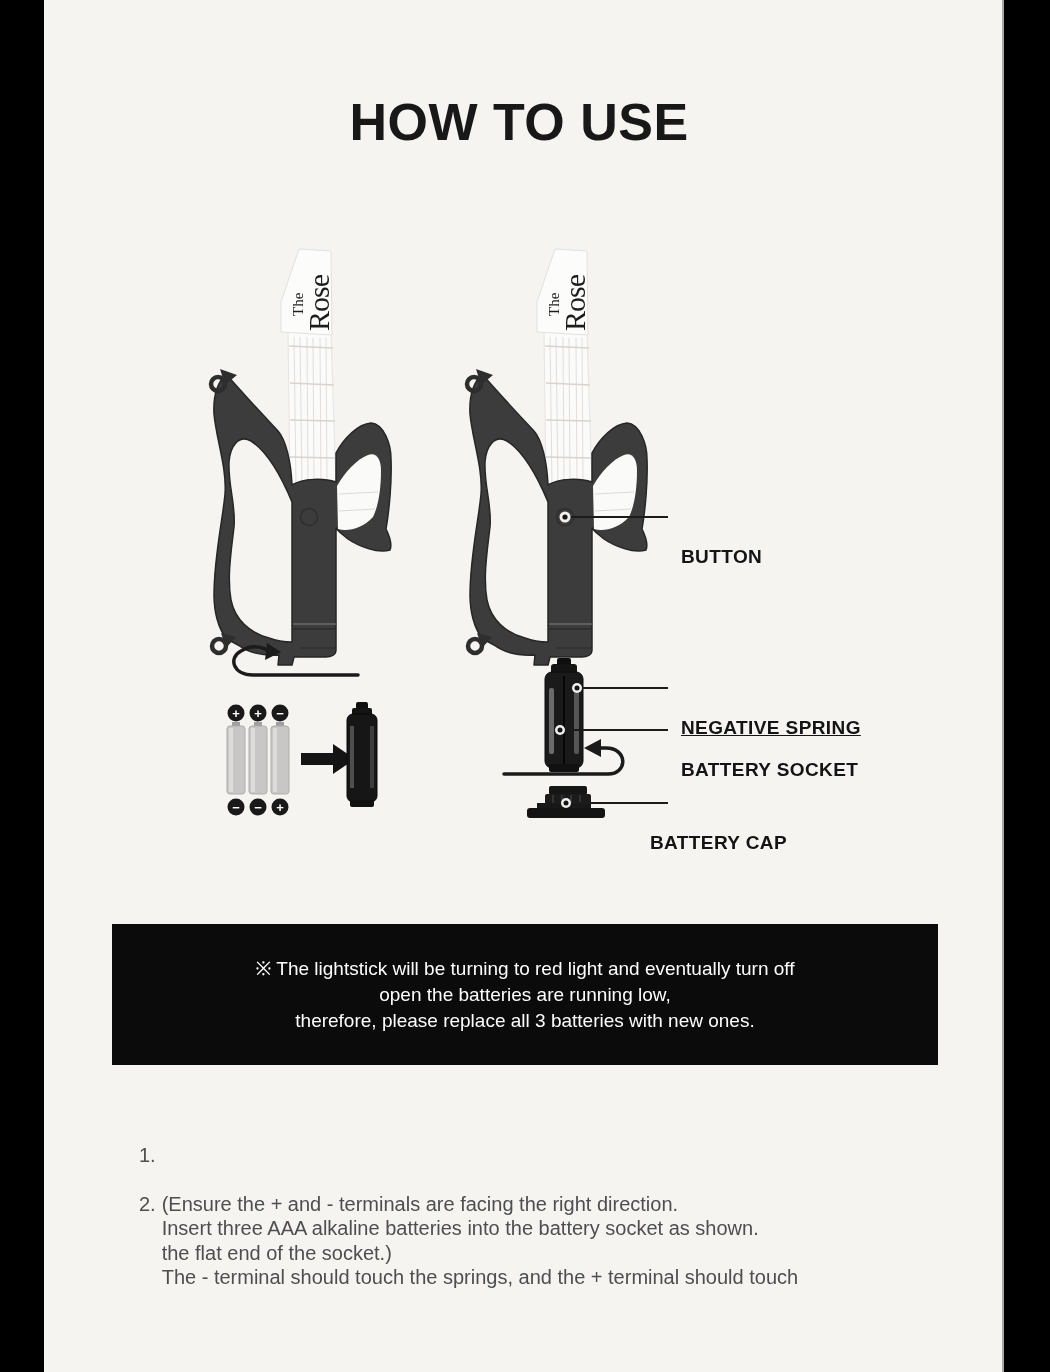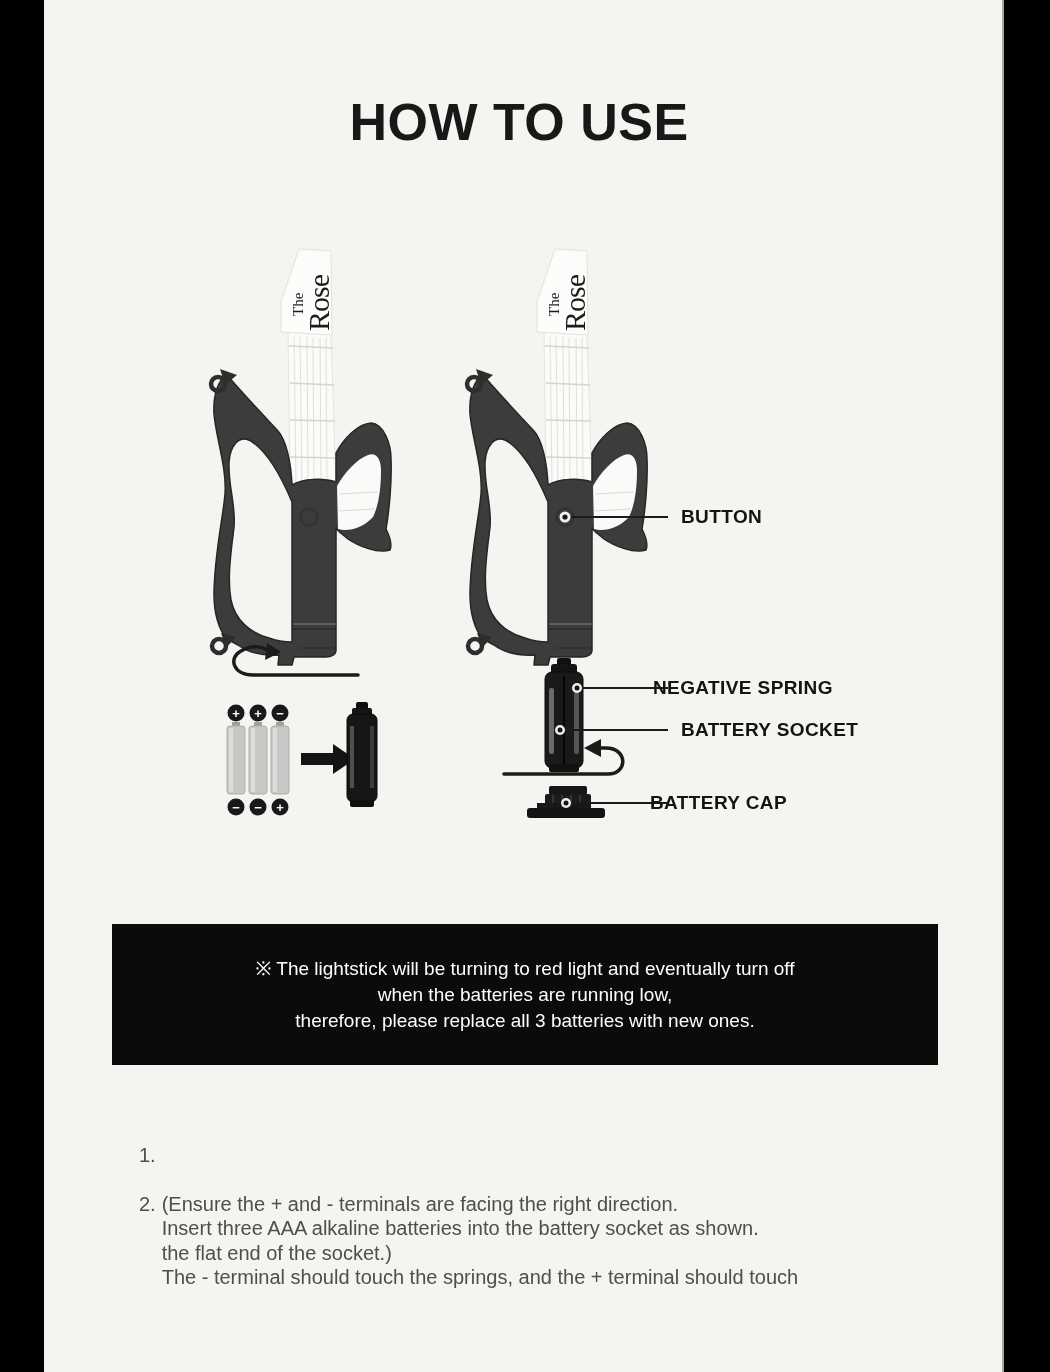--- a/index.html
+++ b/index.html
@@ -3,23 +3,23 @@
 <meta charset="utf-8">
 <style>
   html,body{margin:0;padding:0;background:#000;}
   .page{position:relative;width:1050px;height:1372px;background:#000;overflow:hidden;
         font-family:"Liberation Sans",sans-serif;}
   .card{position:absolute;left:44px;top:0;width:958px;height:1372px;background:#f5f4f1;
         border-right:2px solid #a9a7a4;}
   .title{position:absolute;left:40px;top:92px;width:958px;text-align:center;
          font-size:52px;font-weight:900;letter-spacing:.5px;color:#181818;margin:0;}
   .diagram-svg{position:absolute;left:0;top:0;width:1050px;height:1372px;}
-  .lbl{position:absolute;font-size:19px;font-weight:700;letter-spacing:.4px;color:#141414;white-space:nowrap;}
+  .lbl{position:absolute;font-size:19px;font-weight:700;letter-spacing:.4px;color:#141414;white-space:nowrap;margin-top:40px;}
   .lbl-button{left:681px;top:506px;}
-  .lbl-spring{left:653px;top:677px;}
+  .lbl-spring{left:681px;top:677px;text-decoration:underline;}
   .lbl-socket{left:681px;top:719px;}
   .lbl-cap{left:650px;top:792px;}
   .notice{position:absolute;left:112px;top:924px;width:826px;height:141px;background:#0b0b0b;
           color:#fdfdfd;text-align:center;font-size:19px;line-height:26px;
           display:flex;flex-direction:column;justify-content:center;}
   .instructions{position:absolute;left:139px;top:1143px;width:790px;color:#4e4e4e;
                 font-size:20px;line-height:24.5px;}
   .instr{display:flex;gap:6px;margin-bottom:24px;}
   .instr .num{flex:0 0 auto;}
 </style>
@@ -193,21 +193,21 @@
     </g>
   </svg>
 
   <div class="lbl lbl-button">BUTTON</div>
   <div class="lbl lbl-spring">NEGATIVE SPRING</div>
   <div class="lbl lbl-socket">BATTERY SOCKET</div>
   <div class="lbl lbl-cap">BATTERY CAP</div>
 
   <div class="notice">
     <div>※ The lightstick will be turning to red light and eventually turn off</div>
-    <div>when the batteries are running low,</div>
+    <div>open the batteries are running low,</div>
     <div>therefore, please replace all 3 batteries with new ones.</div>
   </div>
 
   <div class="instructions">
     <div class="instr">
       <span class="num">1.</span>
     </div>
     <div class="instr">
       <span class="num">2.</span>
       <div class="ilines">

